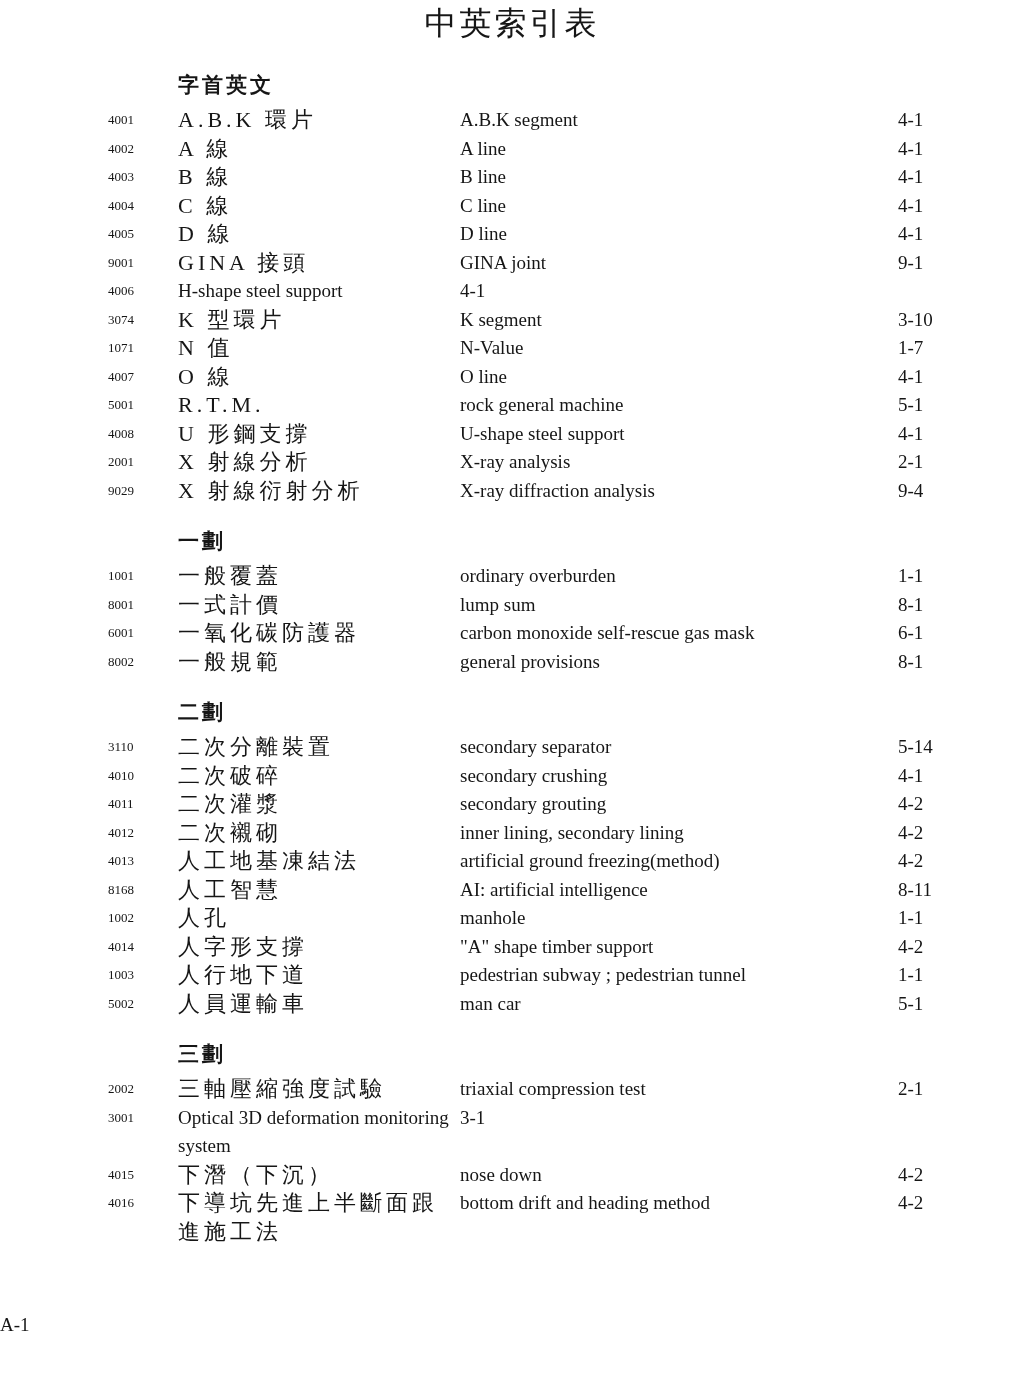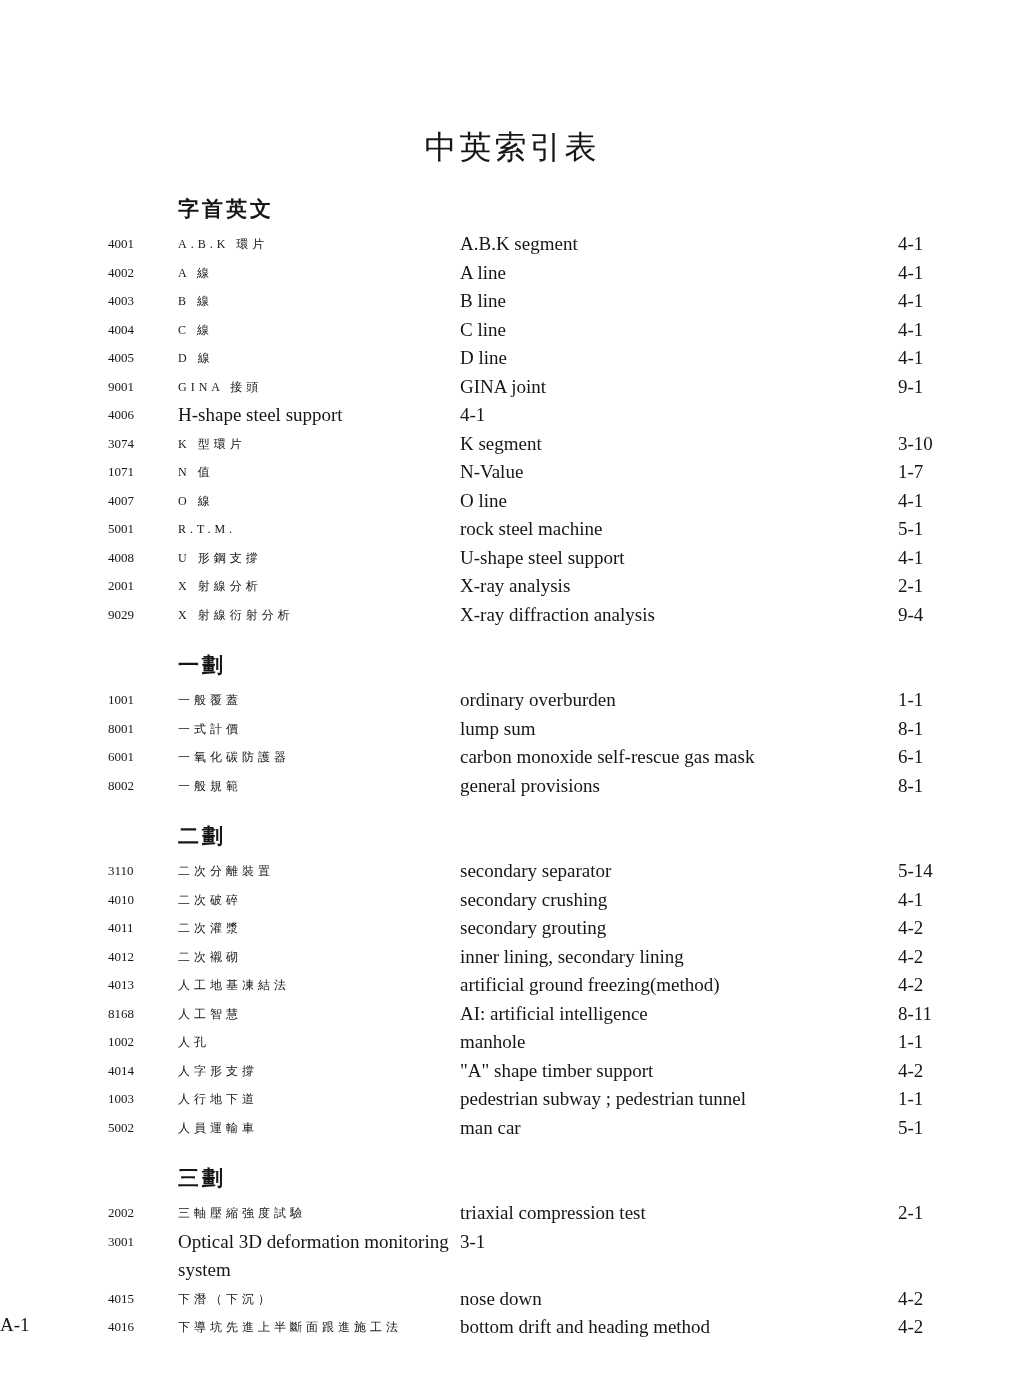--- a/index.html
+++ b/index.html
@@ -11,21 +11,20 @@
     position: relative;
     width: 1024px;
     height: 1400px;
     margin: 0 auto;
     background: #ffffff;
     color: #161616;
     overflow: hidden;
   }
   .title {
     margin: 0;
-    padding-top: 124px;
     text-align: center;
     font-family: "DejaVu Sans", "Liberation Sans", sans-serif;
     font-weight: 400;
     font-size: 32px;
     letter-spacing: 3px;
     line-height: 46px;
   }
   .index {
     margin: 26px 0 0 108px;
   }
@@ -45,21 +44,21 @@
     grid-template-columns: 70px 282px 438px auto;
     align-items: start;
     font-family: "Liberation Serif", "DejaVu Serif", serif;
     font-size: 19px;
     line-height: 28.5px;
   }
   .row .code {
     font-size: 13px;
   }
   .row .zh {
-    font-size: 12px;
+    font-size: 22px;
     letter-spacing: 4px;
     padding-right: 8px;
   }
   .row .en {
     padding-right: 10px;
   }
   .footer {
     position: absolute;
     top: 1314px;
     left: 0;
@@ -132,21 +131,21 @@
         </div>
         <div class="row">
           <span class="code">4007</span>
           <span class="zh">O 線</span>
           <span class="en">O line</span>
           <span class="ref">4-1</span>
         </div>
         <div class="row">
           <span class="code">5001</span>
           <span class="zh">R.T.M.</span>
-          <span class="en">rock steel machine</span>
+          <span class="en">rock general machine</span>
           <span class="ref">5-1</span>
         </div>
         <div class="row">
           <span class="code">4008</span>
           <span class="zh">U 形鋼支撐</span>
           <span class="en">U-shape steel support</span>
           <span class="ref">4-1</span>
         </div>
         <div class="row">
           <span class="code">2001</span>

